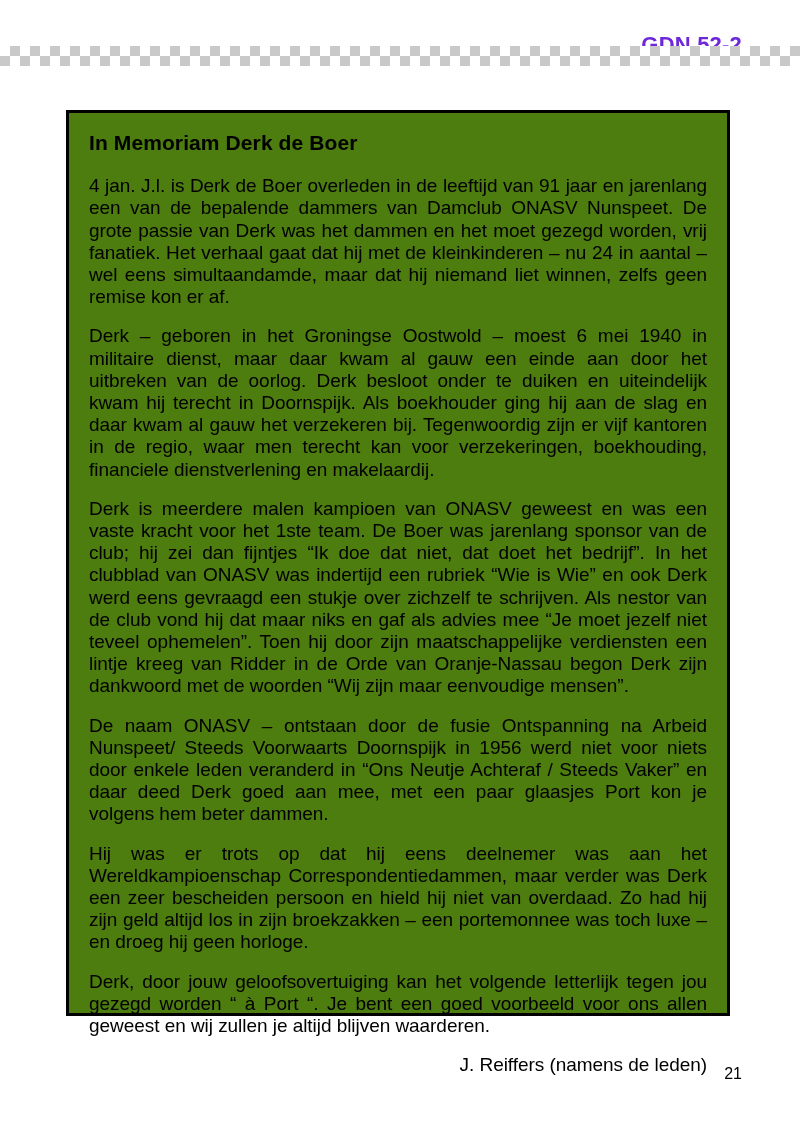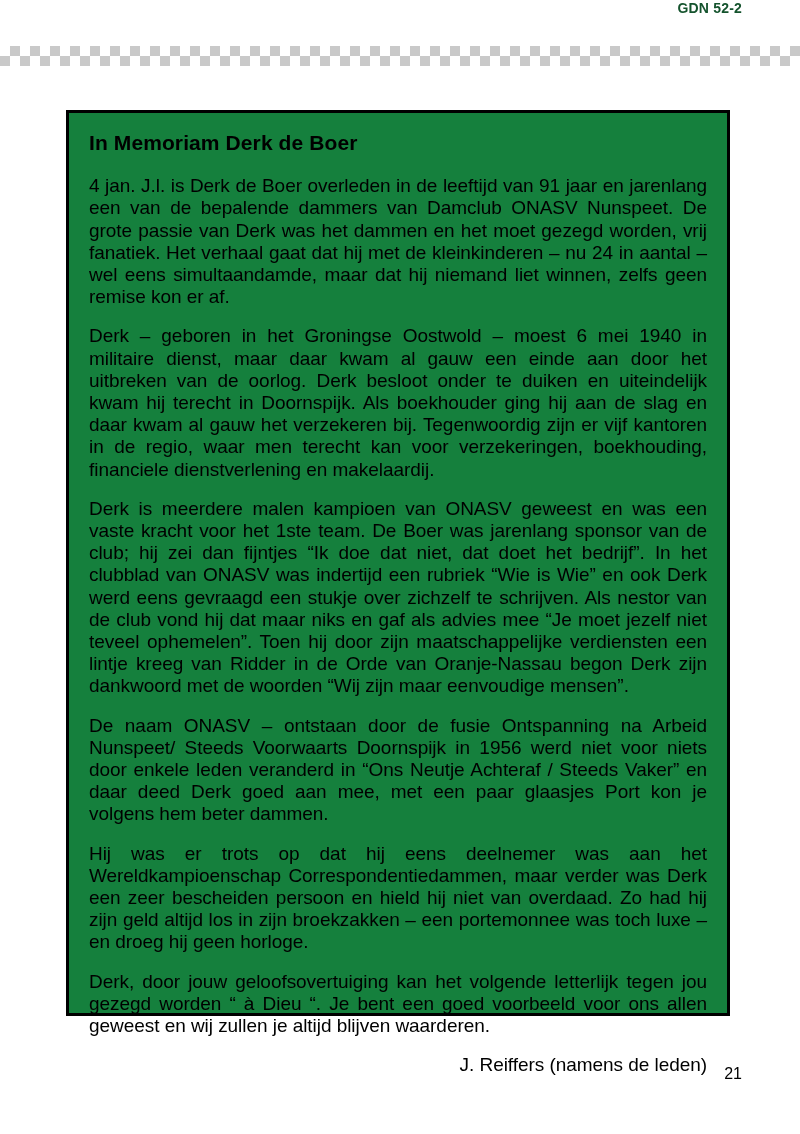--- a/index.html
+++ b/index.html
@@ -20,26 +20,26 @@
   .page-header {
     position: absolute;
     top: 0;
     left: 0;
     width: 800px;
     height: 70px;
   }
   .header-title {
     position: absolute;
     right: 58px;
-    top: 0;
-    font-size: 14px;
+    top: 32px;
+    font-size: 22px;
     font-weight: bold;
     letter-spacing: 0.2px;
     font-family: "Liberation Sans", sans-serif;
-    color: #14532d;
+    color: #6d28d9;
   }
 
   
   .checker-rule {
     position: absolute;
     left: 0;
     top: 46px;
     width: 800px;
     height: 20px;
     background-color: #ffffff;
@@ -52,21 +52,21 @@
 
   
   .article-box {
     position: absolute;
     left: 66px;
     top: 110px;
     width: 664px;
     height: 906px;
     border: 3px solid #000000;
     box-sizing: border-box;
-    background: #15803d;
+    background: #4d7c0f;
   }
   .article-inner {
     padding: 18px 20px 0 20px;
   }
   .article-title {
     font-size: 21px;
     font-weight: bold;
     margin: 0 0 20px 0;
     line-height: 1.15;
     letter-spacing: 0.1px;
@@ -115,21 +115,21 @@
   <div class="article-inner">
 
     <h1 class="article-title">In Memoriam Derk de Boer</h1>
 
     <div class="article-body">
       <p>4 jan. J.l. is Derk de Boer overleden in de leeftijd van 91 jaar en jarenlang een van de bepalende dammers van Damclub ONASV Nunspeet. De grote passie van Derk was het dammen en het moet gezegd worden, vrij fanatiek. Het verhaal gaat dat hij met de kleinkinderen – nu 24 in aantal – wel eens simultaandamde, maar dat hij niemand liet winnen, zelfs geen remise kon er af.</p>
       <p>Derk – geboren in het Groningse Oostwold – moest 6 mei 1940 in militaire dienst, maar daar  kwam al gauw een einde aan door het uitbreken van de oorlog. Derk besloot onder te duiken en uiteindelijk kwam hij terecht in Doornspijk. Als boekhouder ging hij aan de slag en daar kwam al gauw het verzekeren bij. Tegenwoordig zijn er vijf kantoren in de regio, waar men terecht kan voor verzekeringen, boekhouding, financiele dienstverlening en makelaardij.</p>
       <p>Derk is meerdere malen kampioen van ONASV geweest en was een vaste kracht voor het 1ste team. De Boer was jarenlang  sponsor van de club; hij zei dan fijntjes “Ik doe dat niet, dat doet het bedrijf”. In het clubblad van ONASV was indertijd een rubriek “Wie is Wie” en ook Derk werd eens gevraagd een stukje over zichzelf te schrijven. Als nestor van de club vond hij dat maar niks en gaf als advies mee “Je moet jezelf niet teveel ophemelen”. Toen hij door zijn maatschappelijke verdiensten een lintje kreeg van Ridder in de Orde van Oranje-Nassau begon Derk zijn dankwoord met de woorden “Wij zijn maar eenvoudige mensen”.</p>
       <p>De naam ONASV – ontstaan door de fusie Ontspanning na Arbeid  Nunspeet/ Steeds Voorwaarts Doornspijk in 1956 werd niet voor niets door enkele leden veranderd in “Ons Neutje Achteraf / Steeds Vaker” en daar deed Derk goed aan mee, met een paar glaasjes Port kon je volgens hem beter dammen.</p>
       <p>Hij was er trots op dat hij eens deelnemer was aan het Wereldkampioenschap Correspondentiedammen, maar verder was Derk een zeer bescheiden persoon en hield hij niet van overdaad. Zo had hij zijn geld altijd los in zijn broekzakken – een portemonnee was toch luxe – en droeg hij geen horloge.</p>
-      <p>Derk, door jouw geloofsovertuiging kan het volgende letterlijk tegen jou gezegd worden “ à Dieu “. Je bent een goed voorbeeld voor ons allen geweest en wij zullen je altijd blijven waarderen.</p>
+      <p>Derk, door jouw geloofsovertuiging kan het volgende letterlijk tegen jou gezegd worden “ à Port “. Je bent een goed voorbeeld voor ons allen geweest en wij zullen je altijd blijven waarderen.</p>
       <p class="signature">J. Reiffers (namens de leden)</p>
     </div>
 
   </div>
 </div>
 
 <div class="page-footer">
   <div class="page-number">21</div>
 </div>
 

